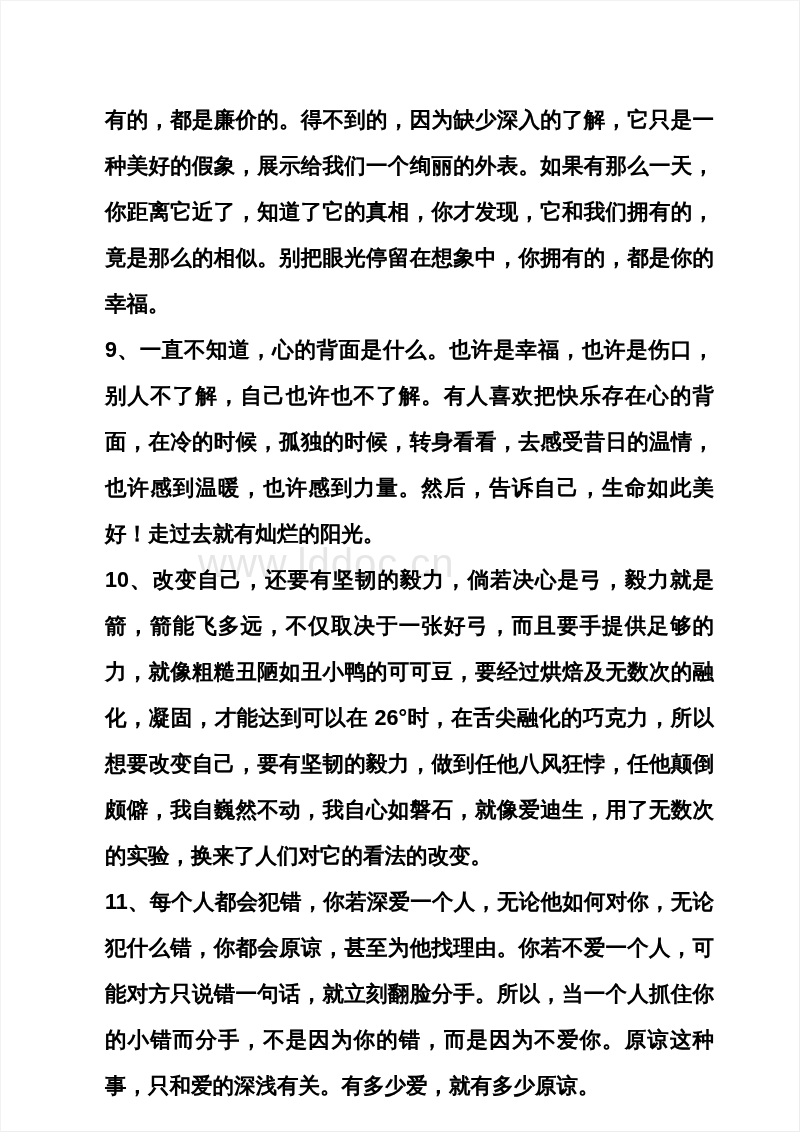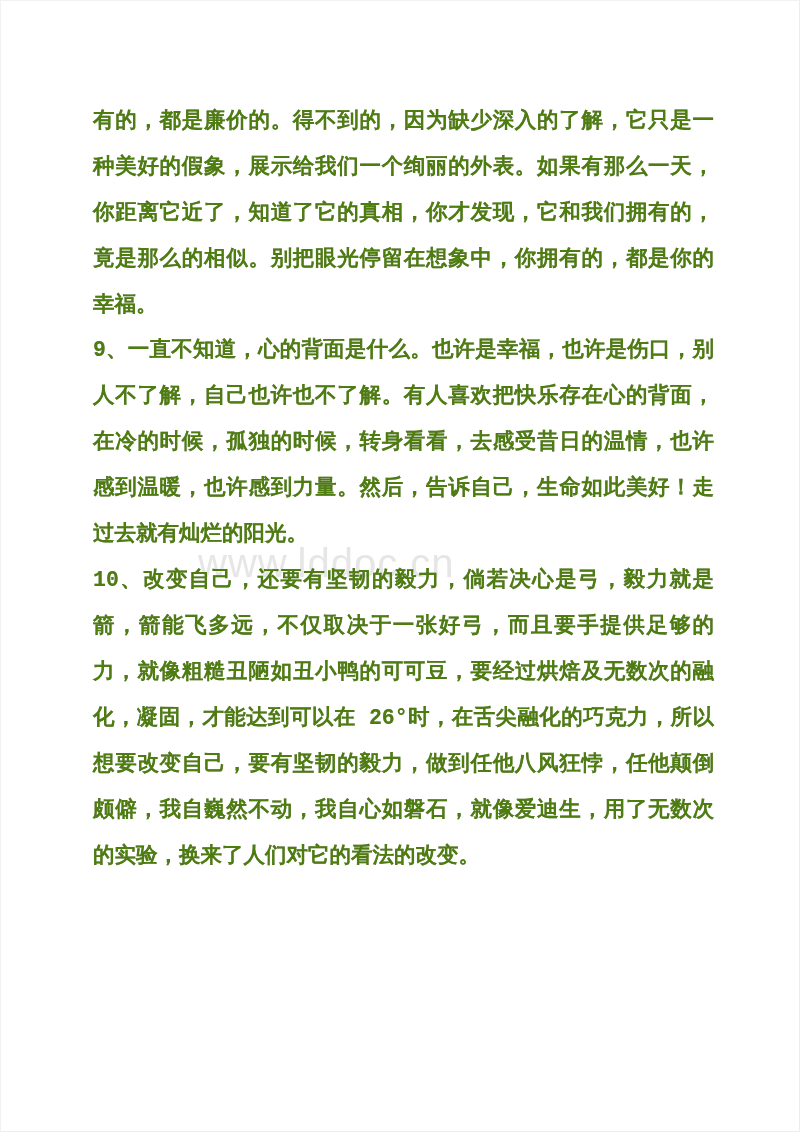--- a/index.html
+++ b/index.html
@@ -39,45 +39,45 @@
     z-index: 0;
   }
   .doc-body {
     position: absolute;
     left: 88px;
     top: 96px;
     width: 625px;
     z-index: 2;
   }
   p.para {
-    margin: 0 0 0 4px;
+    margin: 0 0 0 16px;
     font-size: 21.5px;
     line-height: 46px;
-    color: #4d7c0f;
+    color: #000000;
     text-align: justify;
     text-justify: inter-ideograph;
     letter-spacing: 0px;
     font-weight: 600;
     text-shadow: 0 0 0.4px rgba(0,0,0,0.35);
   }
   p.para + p.para {
     margin-top: 0px;
-    font-family: Liberation Mono, monospace;
   }
 </style>
 </head>
 <body>
 
 <div class="page">
 
   <div class="watermark">www.lddoc.cn</div>
 
   <div class="doc-body">
 
     <p class="para">有的，都是廉价的。得不到的，因为缺少深入的了解，它只是一种美好的假象，展示给我们一个绚丽的外表。如果有那么一天，你距离它近了，知道了它的真相，你才发现，它和我们拥有的，竟是那么的相似。别把眼光停留在想象中，你拥有的，都是你的幸福。</p>
 
     <p class="para">9、一直不知道，心的背面是什么。也许是幸福，也许是伤口，别人不了解，自己也许也不了解。有人喜欢把快乐存在心的背面，在冷的时候，孤独的时候，转身看看，去感受昔日的温情，也许感到温暖，也许感到力量。然后，告诉自己，生命如此美好！走过去就有灿烂的阳光。</p>
 
     <p class="para">10、改变自己，还要有坚韧的毅力，倘若决心是弓，毅力就是箭，箭能飞多远，不仅取决于一张好弓，而且要手提供足够的力，就像粗糙丑陋如丑小鸭的可可豆，要经过烘焙及无数次的融化，凝固，才能达到可以在 26°时，在舌尖融化的巧克力，所以想要改变自己，要有坚韧的毅力，做到任他八风狂悖，任他颠倒颇僻，我自巍然不动，我自心如磐石，就像爱迪生，用了无数次的实验，换来了人们对它的看法的改变。</p>
 
+    <p class="para">11、每个人都会犯错，你若深爱一个人，无论他如何对你，无论犯什么错，你都会原谅，甚至为他找理由。你若不爱一个人，可能对方只说错一句话，就立刻翻脸分手。所以，当一个人抓住你的小错而分手，不是因为你的错，而是因为不爱你。原谅这种事，只和爱的深浅有关。有多少爱，就有多少原谅。</p>
 
   </div>
 </div>
 
 </body></html>

